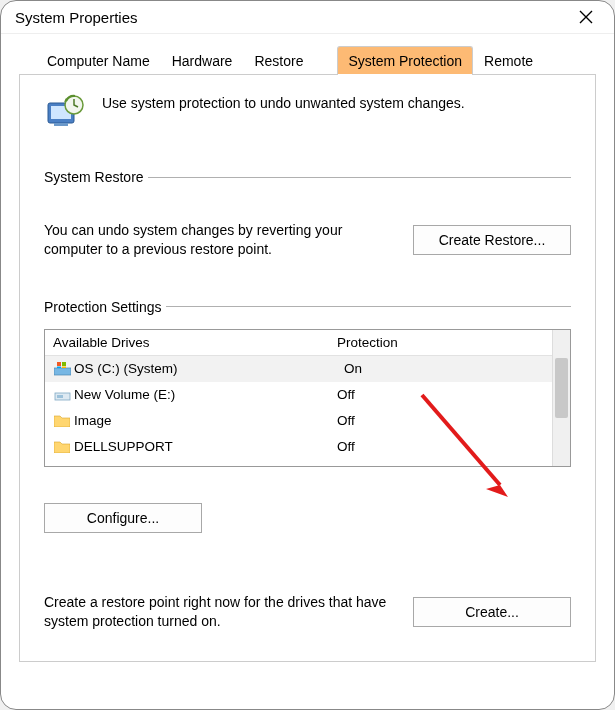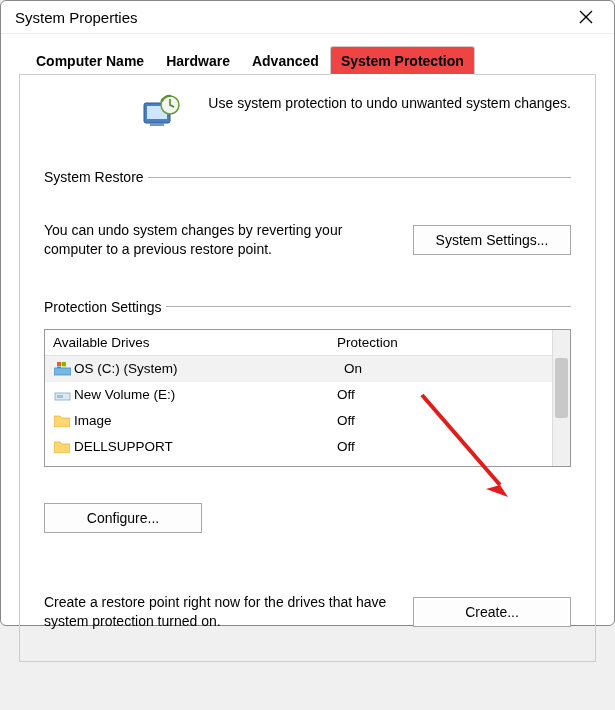--- a/index.html
+++ b/index.html
@@ -6,64 +6,64 @@
     body {
       font-family: 'Segoe UI', Tahoma, sans-serif;
       font-size: 13px;
       background: #f0f0f0;
       width: 615px;
       height: 710px;
       overflow: hidden;
     }
     .dialog {
       width: 615px;
-      height: 626px;
+      height: 710px;
       background: #fff;
       border: 1px solid #888;
       display: flex;
       flex-direction: column;
-      border-radius: 6px;
+      border-radius: 16px;
     }
     .titlebar {
       display: flex;
       align-items: center;
       justify-content: space-between;
       padding: 0 8px 0 14px;
       height: 42px;
       border-bottom: 1px solid #eee;
     }
     .titlebar-text { font-size: 15px; color:#000; }
     .close-btn {
       width: 40px; height: 32px;
       display: flex; align-items: center; justify-content: center;
       cursor: pointer;
     }
     .tabs-row {
       display: flex;
-      padding: 12px 18px 0 24px;
+      padding: 12px 18px 0 35px;
       position: relative;
-      font-weight: bold;
     }
     .tab {
       padding: 6px 10px;
       font-size: 14px;
       border: 1px solid transparent;
       border-bottom: none;
       cursor: pointer;
       color: #000;
       position: relative;
       z-index: 1;
       background: transparent;
     }
     .tab.active {
       border-color: #ccc;
       border-top-left-radius: 3px;
       border-top-right-radius: 3px;
-      background: #ef4444;
+      background: #fdba74;
       z-index: 3;
+      margin-left: 23px;
     }
     .tabs-border {
       position: absolute;
       left: 18px; right: 18px; bottom: 0;
       height: 1px; background: #ccc;
       z-index: 2;
     }
     .tab.active::after {
       content: "";
       position: absolute;
@@ -71,21 +71,21 @@
       background: #fff; z-index: 4;
     }
     .tab-panel {
       flex: 1;
       border: 1px solid #ccc;
       margin: 0 18px 10px 18px;
       padding: 18px 24px 16px 24px;
       border-top: none;
       position: relative;
     }
-    .intro { display: flex; gap: 24px; align-items: flex-start; margin-bottom: 32px; justify-content: flex-end; }
+    .intro { display: flex; gap: 14px; align-items: flex-start; margin-bottom: 32px; }
     .intro svg { flex: 0 0 auto; }
     .intro-text { font-size: 14px; padding-top: 2px; }
 
     .section-label {
       font-size: 14px; color: #000;
       display: flex; align-items: center; gap: 4px;
       margin-bottom: 14px;
     }
     .section-label .line {
       flex: 1; height: 1px; background: #b0b0b0;
@@ -147,22 +147,23 @@
     <div class="close-btn">
       <svg width="14" height="14" viewBox="0 0 14 14">
           <path d="M1 1 L13 13 M13 1 L1 13" stroke="#000" stroke-width="1.4" fill="none"></path>
         </svg>
     </div>
   </div>
 
   <div class="tabs-row">
     <div class="tab">Computer Name</div>
     <div class="tab">Hardware</div>
-    <div class="tab">Advanced</div>
+    <div class="tab">Restore</div>
     <div class="tab active">System Protection</div>
+    <div class="tab">Remote</div>
     <div class="tabs-border"></div>
   </div>
 
   <div class="tab-panel">
 
     <div class="intro">
       <svg width="44" height="44" viewBox="0 0 44 44">
         <rect x="4" y="10" width="26" height="20" rx="2" fill="#4a7fc4" stroke="#2a5a94" stroke-width="1"></rect>
         <rect x="7" y="13" width="20" height="13" fill="#cfe6ff"></rect>
         <rect x="10" y="30" width="14" height="3" fill="#6b98c9"></rect>
@@ -173,21 +174,21 @@
       </svg>
       <div class="intro-text">Use system protection to undo unwanted system changes.</div>
     </div>
 
     <div class="section-label">
       <span>System Restore</span>
       <span class="line"></span>
     </div>
     <div class="row">
       <div class="desc">You can undo system changes by reverting your computer to a previous restore point.</div>
-      <button class="win-btn">System Settings...</button>
+      <button class="win-btn">Create Restore...</button>
     </div>
 
     <div style="height:26px"></div>
 
     <div class="section-label">
       <span>Protection Settings</span>
       <span class="line"></span>
     </div>
 
     <div class="drive-box">

